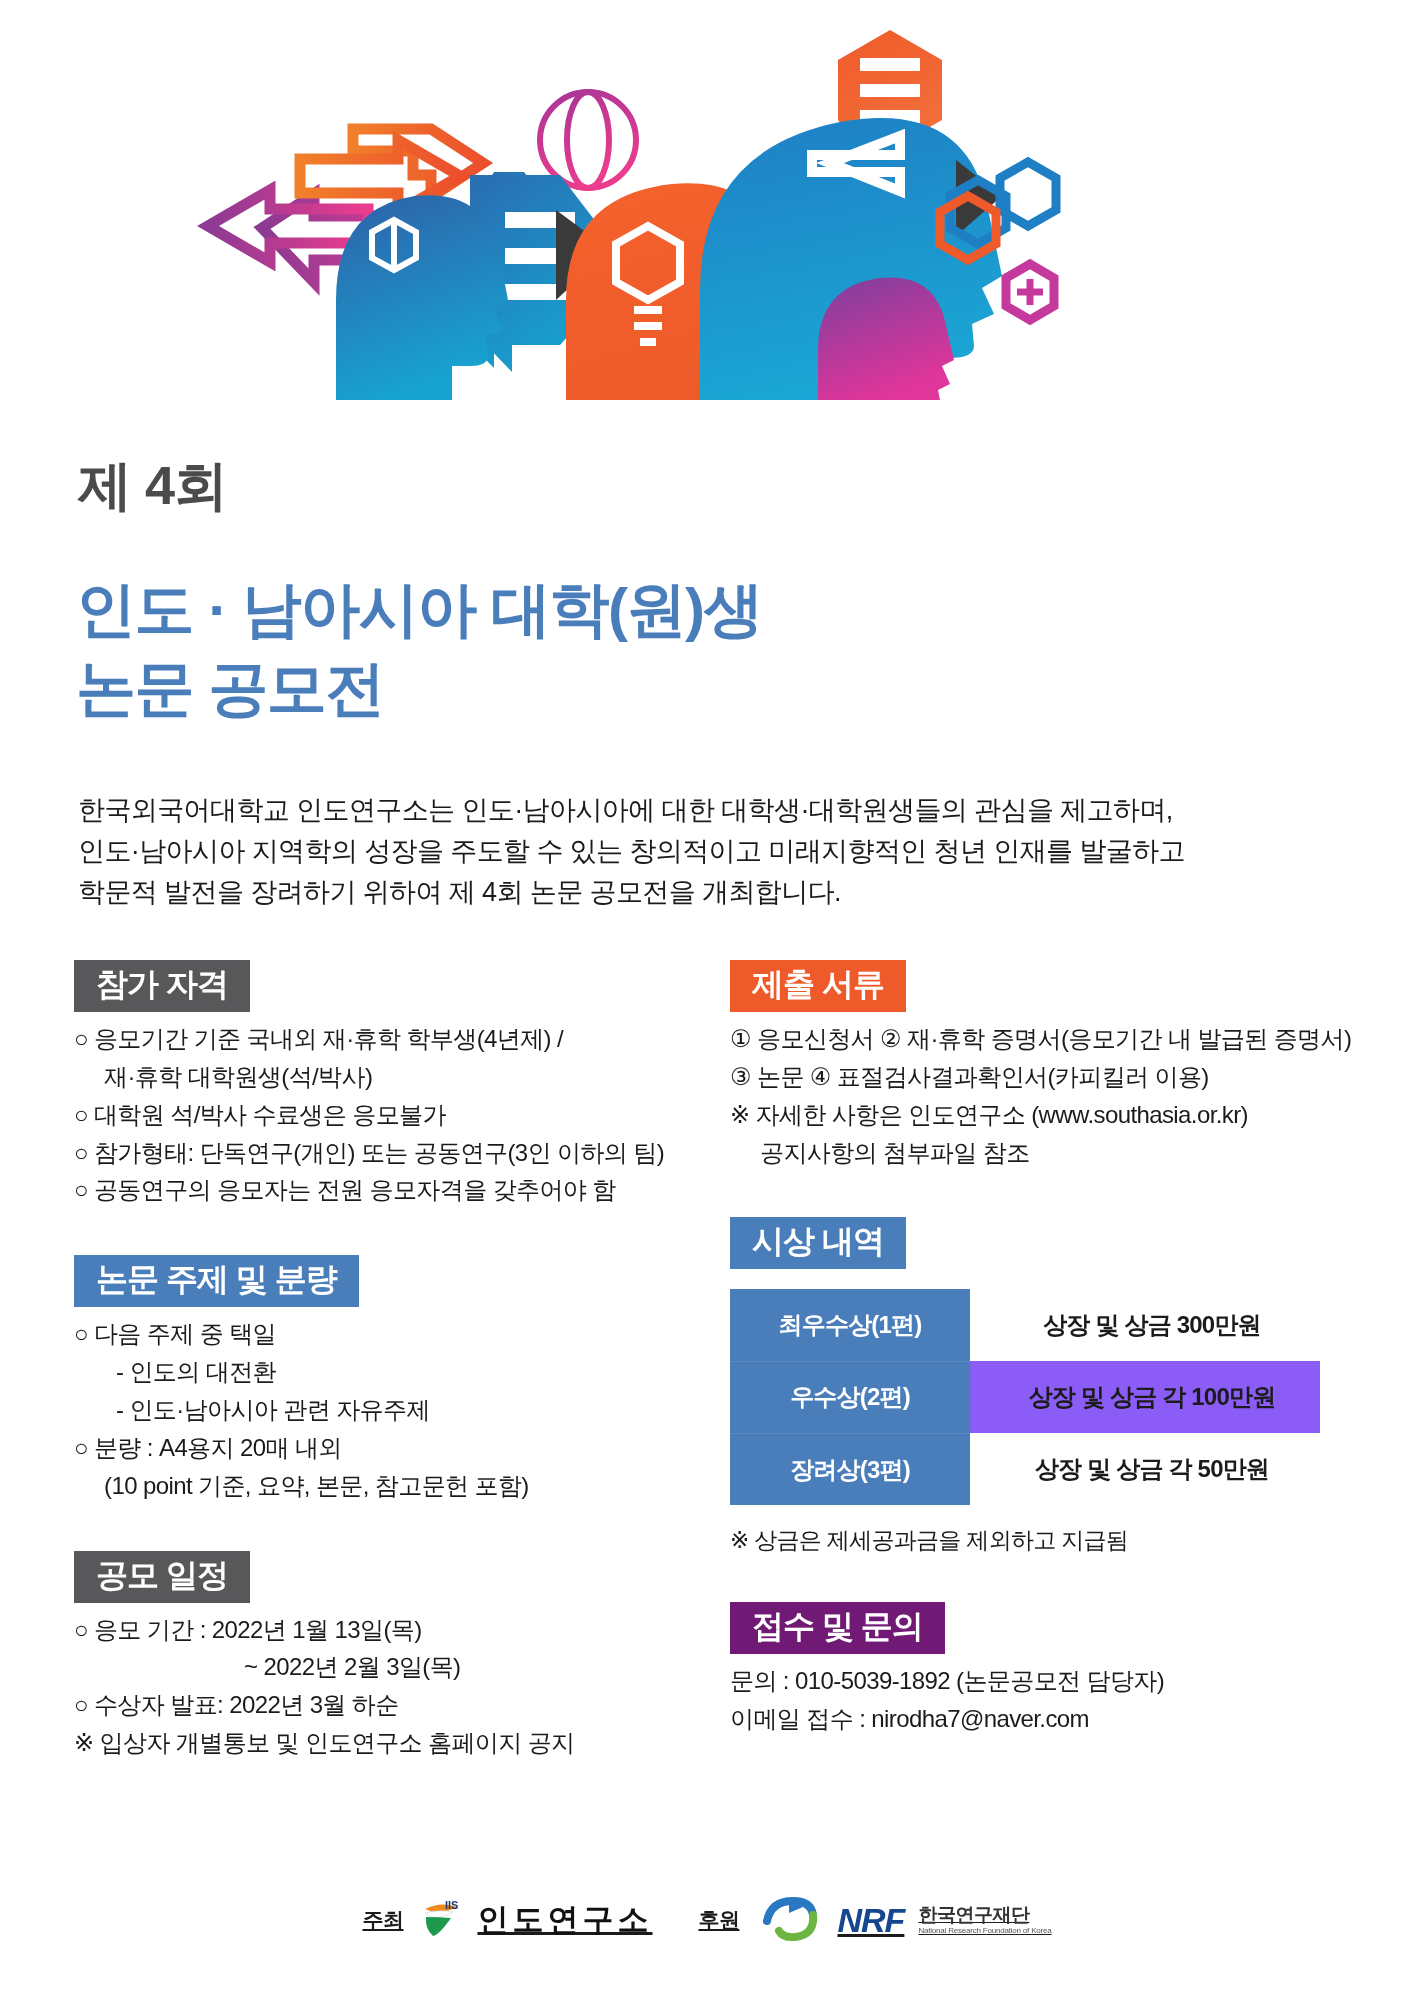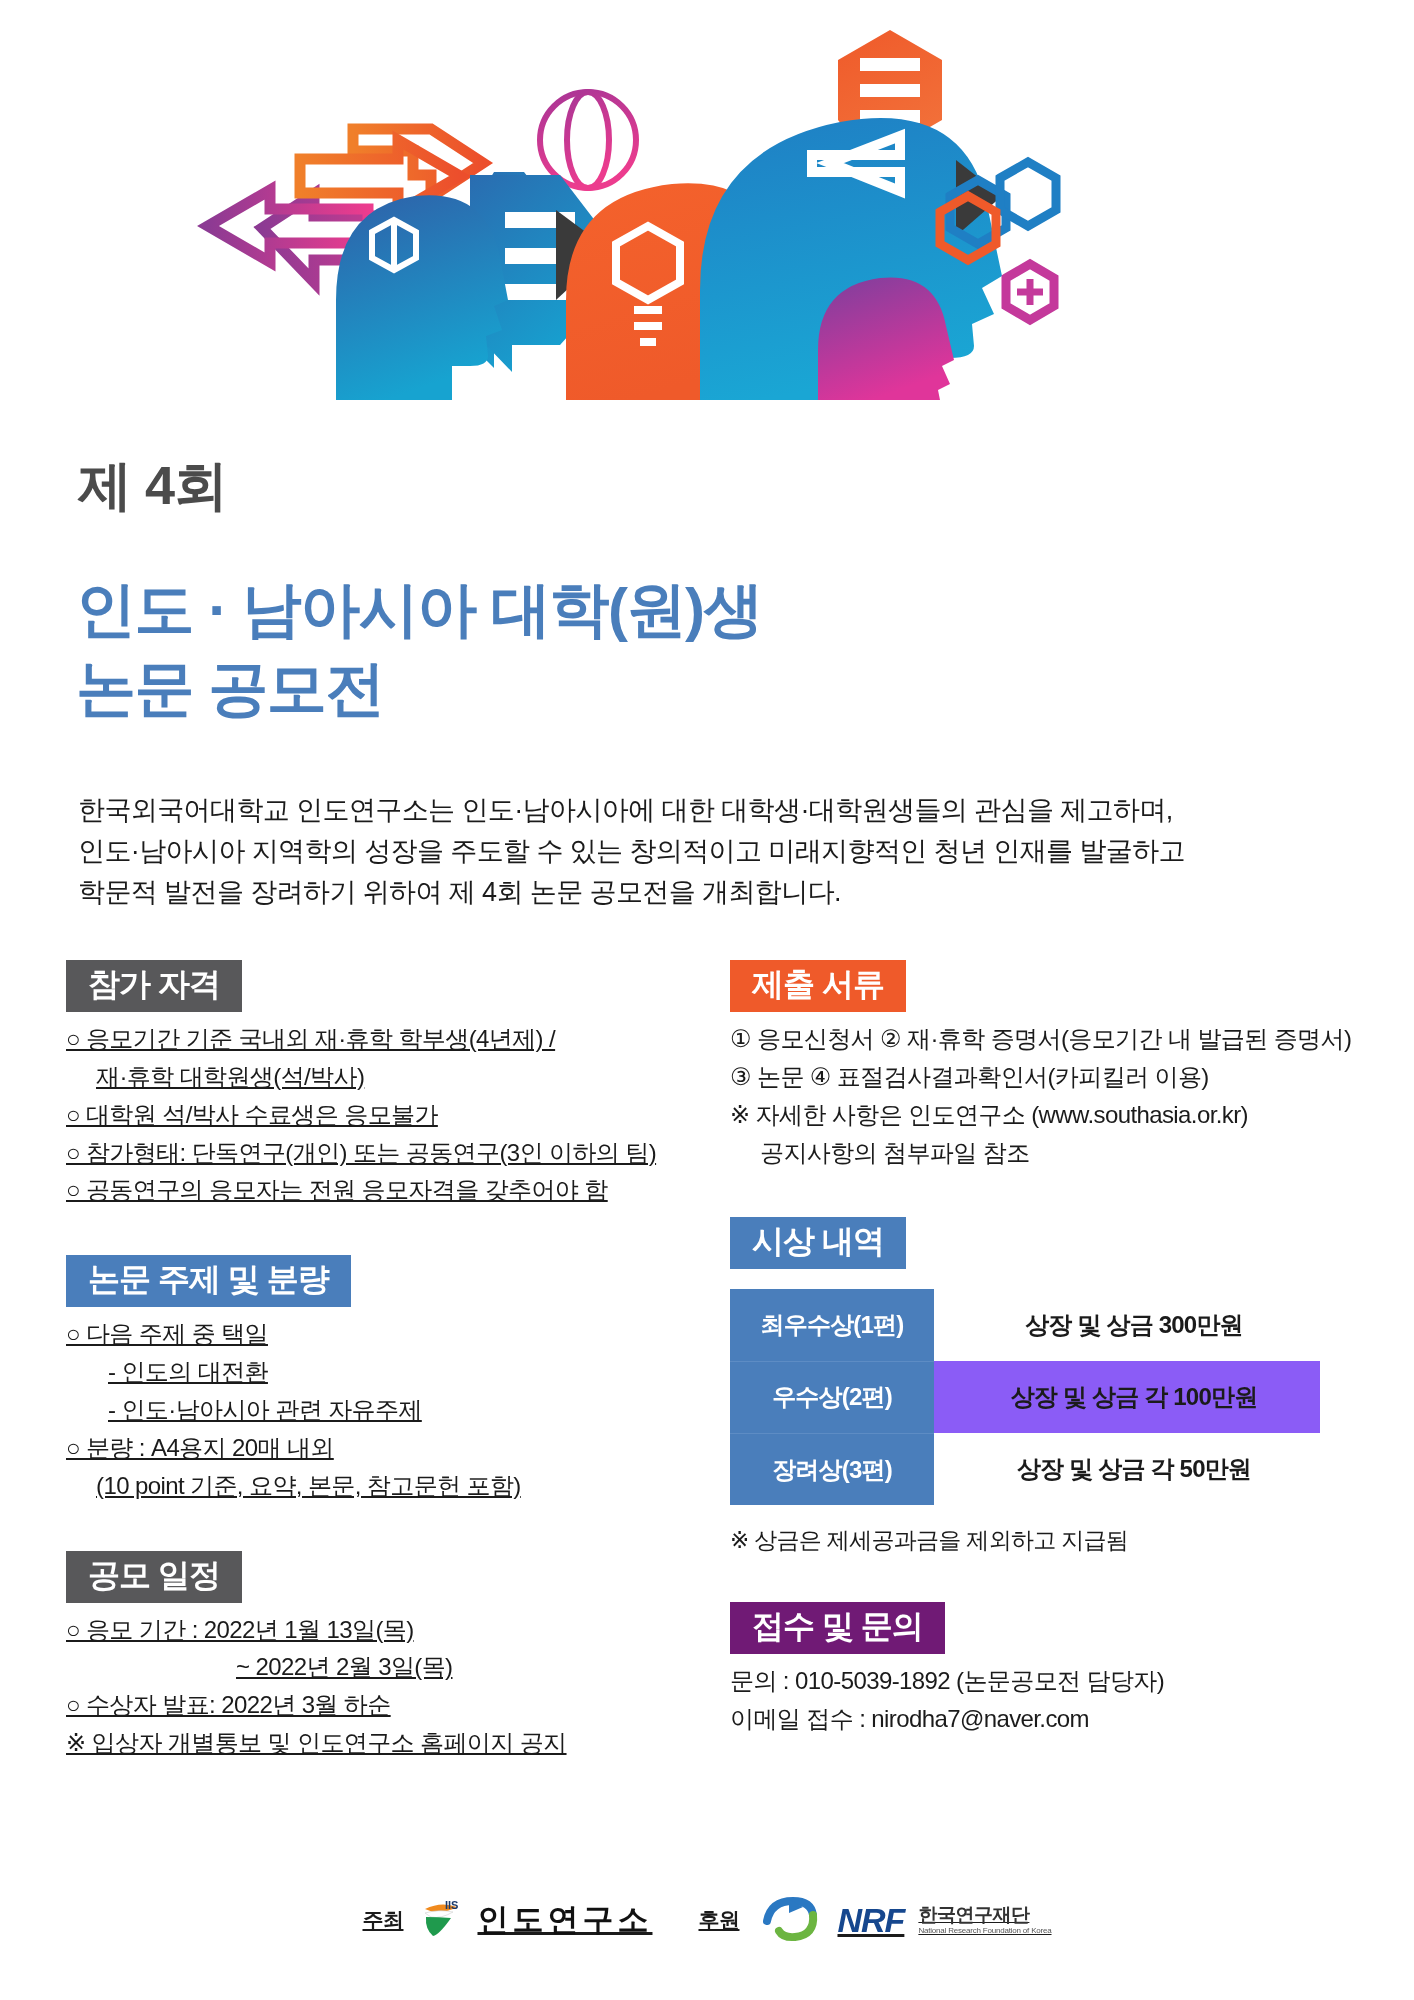--- a/index.html
+++ b/index.html
@@ -51,23 +51,22 @@
     width: 1240px;
     font-size: 27px;
     line-height: 1.52;
     color: #1b1b1b;
     letter-spacing: -0.6px;
   }
 
   
   .col-left {
     position: absolute;
-    left: 66px; top: 960px;
+    left: 74px; top: 960px;
     width: 600px;
-    text-decoration: underline;
   }
   .col-right {
     position: absolute;
     left: 730px; top: 960px;
     width: 620px;
   }
 
   
   .chip {
     display: inline-block;
@@ -104,21 +103,21 @@
     width: 590px;
     border-collapse: collapse;
   }
   .prize-table tr { height: 72px; }
   .prize-label {
     background: #4a7ebb;
     color: #ffffff;
     font-size: 24px;
     font-weight: bold;
     text-align: center;
-    width: 204px;
+    width: 240px;
     letter-spacing: -0.8px;
     border-bottom: 1px solid #5d8cc4;
   }
   .prize-table tr:last-child .prize-label { border-bottom: none; }
   .prize-value {
     font-size: 24px;
     font-weight: bold;
     text-align: center;
     color: #1b1b1b;
     letter-spacing: -0.8px;

